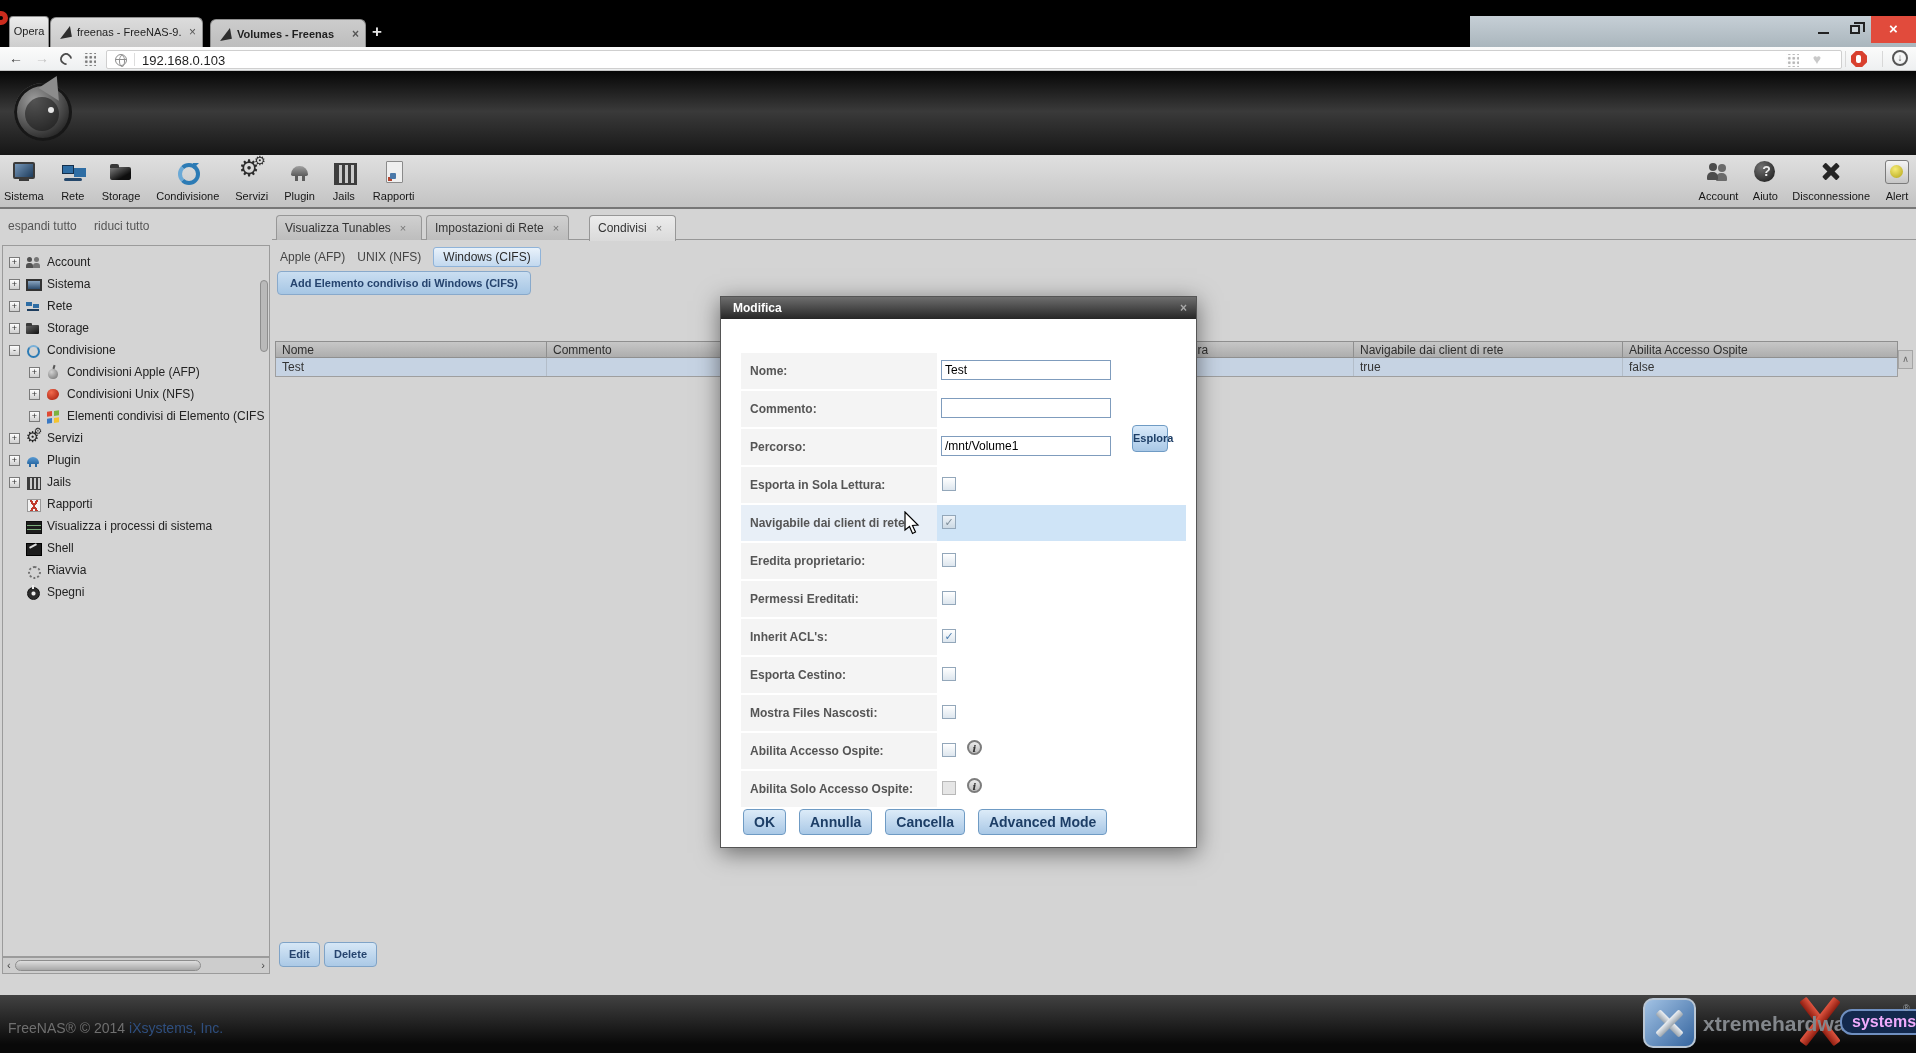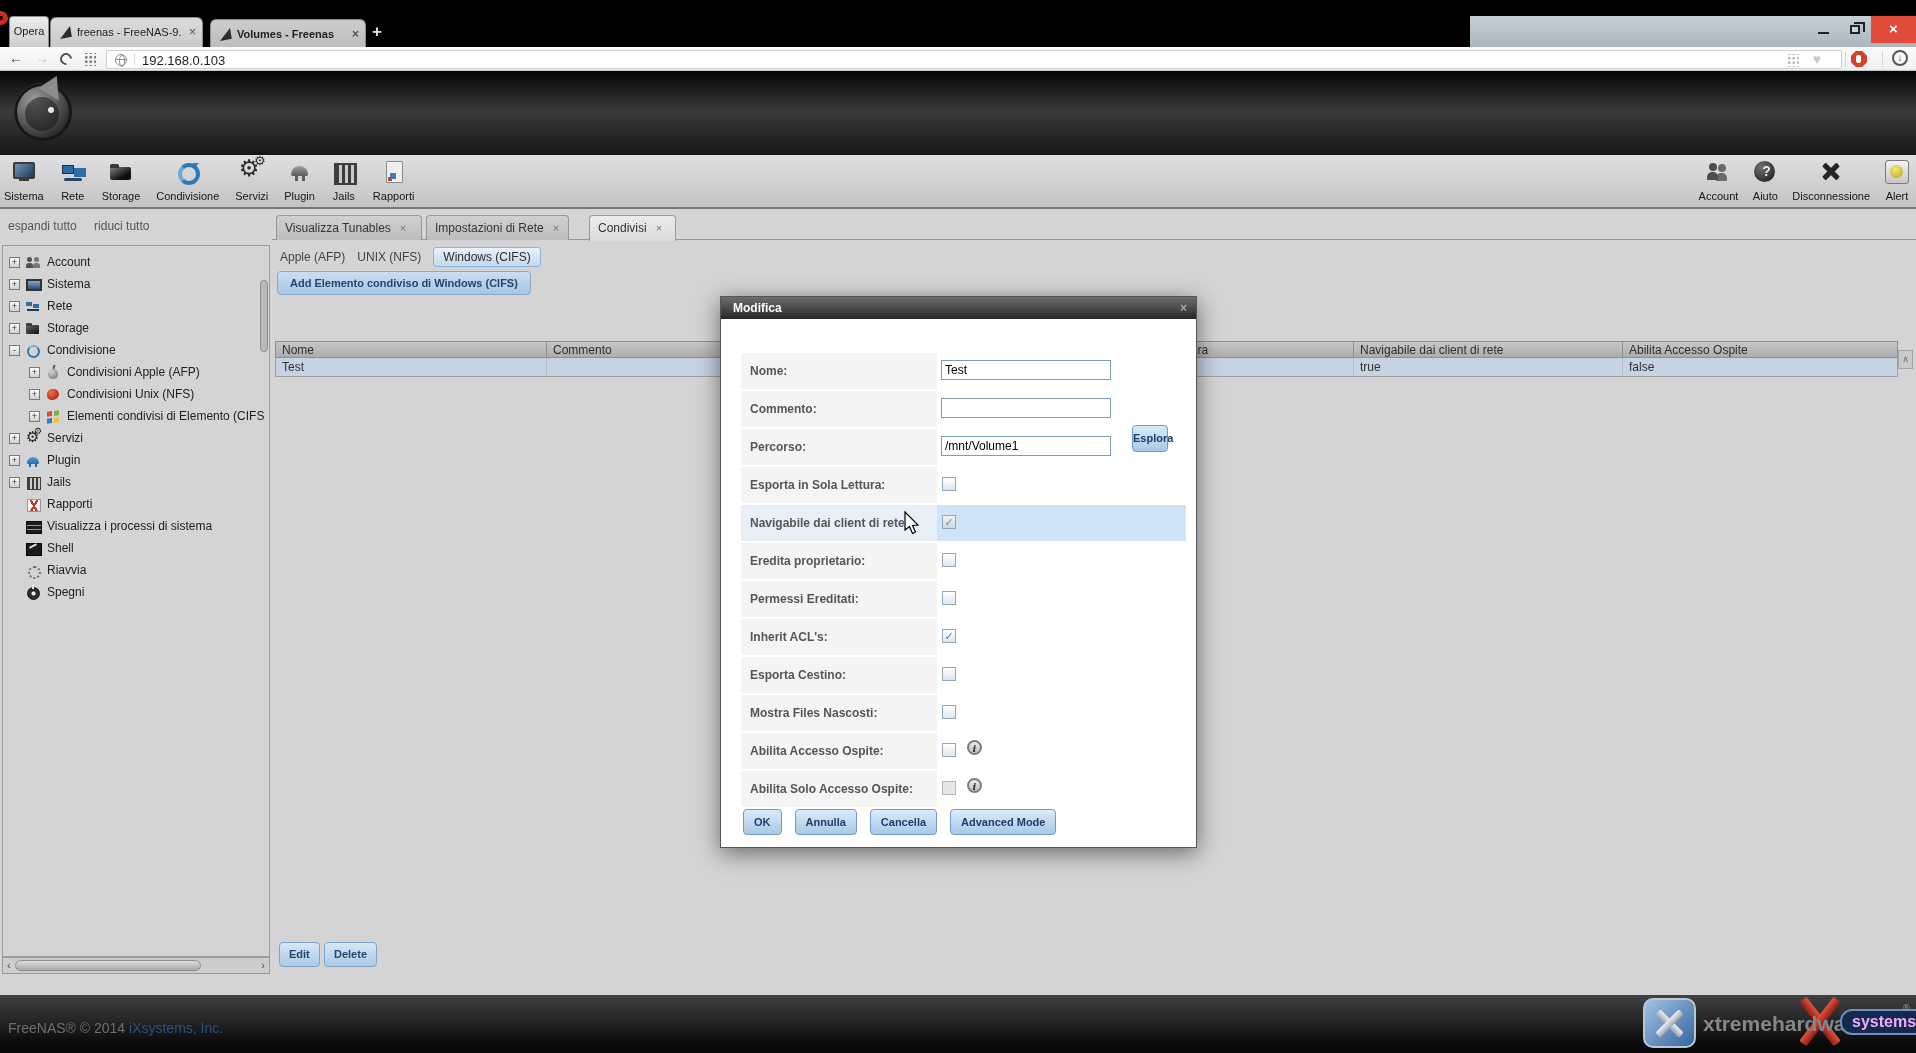--- a/index.html
+++ b/index.html
@@ -176,21 +176,21 @@
   .cb.dis{background:#e6e6e6;border-color:#b8b8b8;}
   .frow.hl{background:#cfe4f7;}
   .frow.hl .flab{background:#e8eff7;}
   .info{position:absolute;left:226px;top:7px;width:15px;height:15px;border:2px solid #7c7c7c;border-radius:50%;
     background:linear-gradient(#ededed,#bcbcbc);color:#333;text-align:center;line-height:14px;font-size:10px;font-weight:bold;font-style:italic;
     font-family:"DejaVu Serif","Liberation Serif",serif;}
   #esplora-btn{position:absolute;left:411px;top:128px;width:36px;height:27px;background:linear-gradient(#d9eafa,#a9c8e6);
     border:1px solid #6f9bc4;border-radius:4px;font-size:11px;font-weight:bold;color:#1d3e66;text-align:center;line-height:25px;}
   #dlg-buttons{position:absolute;left:22px;top:512px;display:flex;gap:13px;}
   .dbtn{height:26px;padding:0 10px;background:linear-gradient(#dcebf8,#a9c8e6);border:1px solid #6f9bc4;border-radius:4px;
-    font-size:11px;font-weight:bold;color:#1d3e66;line-height:24px;}
+    font-size:14px;font-weight:bold;color:#1d3e66;line-height:24px;}
   #cursor{left:903px;top:511px;z-index:60;}
 
   
   #footer{left:0;top:995px;width:1916px;height:58px;background:linear-gradient(#424242,#090909 85%);}
   #copyright{position:absolute;left:8px;top:25px;font-size:14px;color:#6f6f6f;}
   #copyright a{color:#2f4f7f;text-decoration:none;}
   #wm-icon{position:absolute;left:1643px;top:3px;width:53px;height:50px;border-radius:10px;
     background:linear-gradient(135deg,#a2c2e4,#35659f);border:2px solid #b9c6d4;}
   #wm-icon::before,#wm-icon::after{content:"";position:absolute;left:8px;top:20px;width:33px;height:7px;background:linear-gradient(#eef1f4,#9aa4ad);border-radius:2px;}
   #wm-icon::before{transform:rotate(45deg);} #wm-icon::after{transform:rotate(-45deg);}

